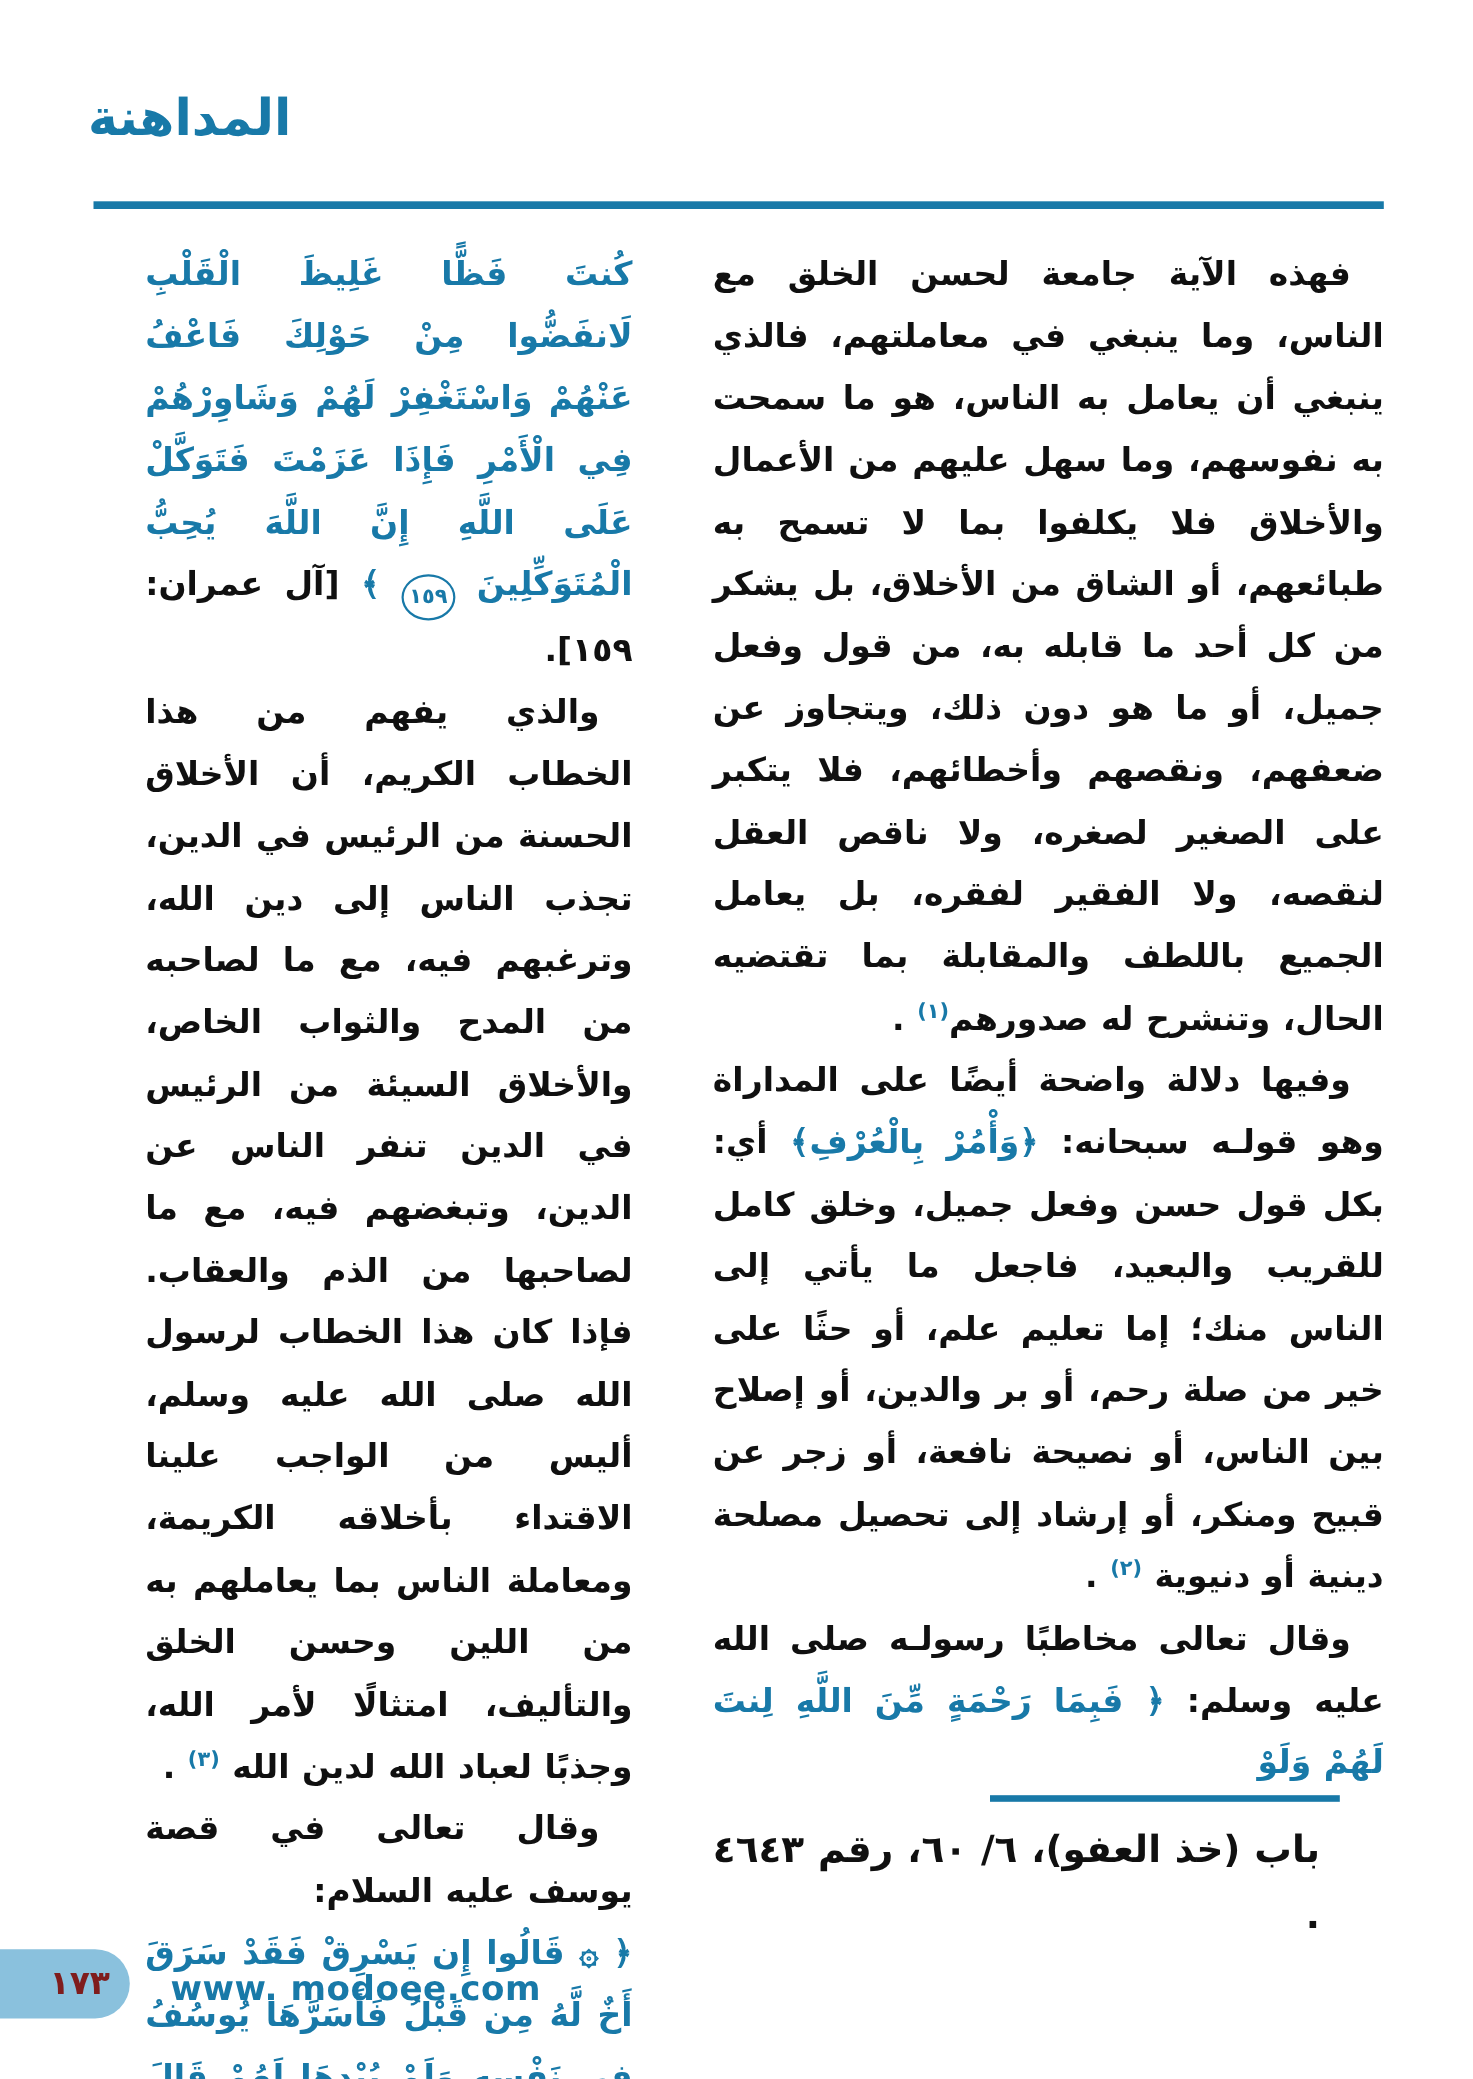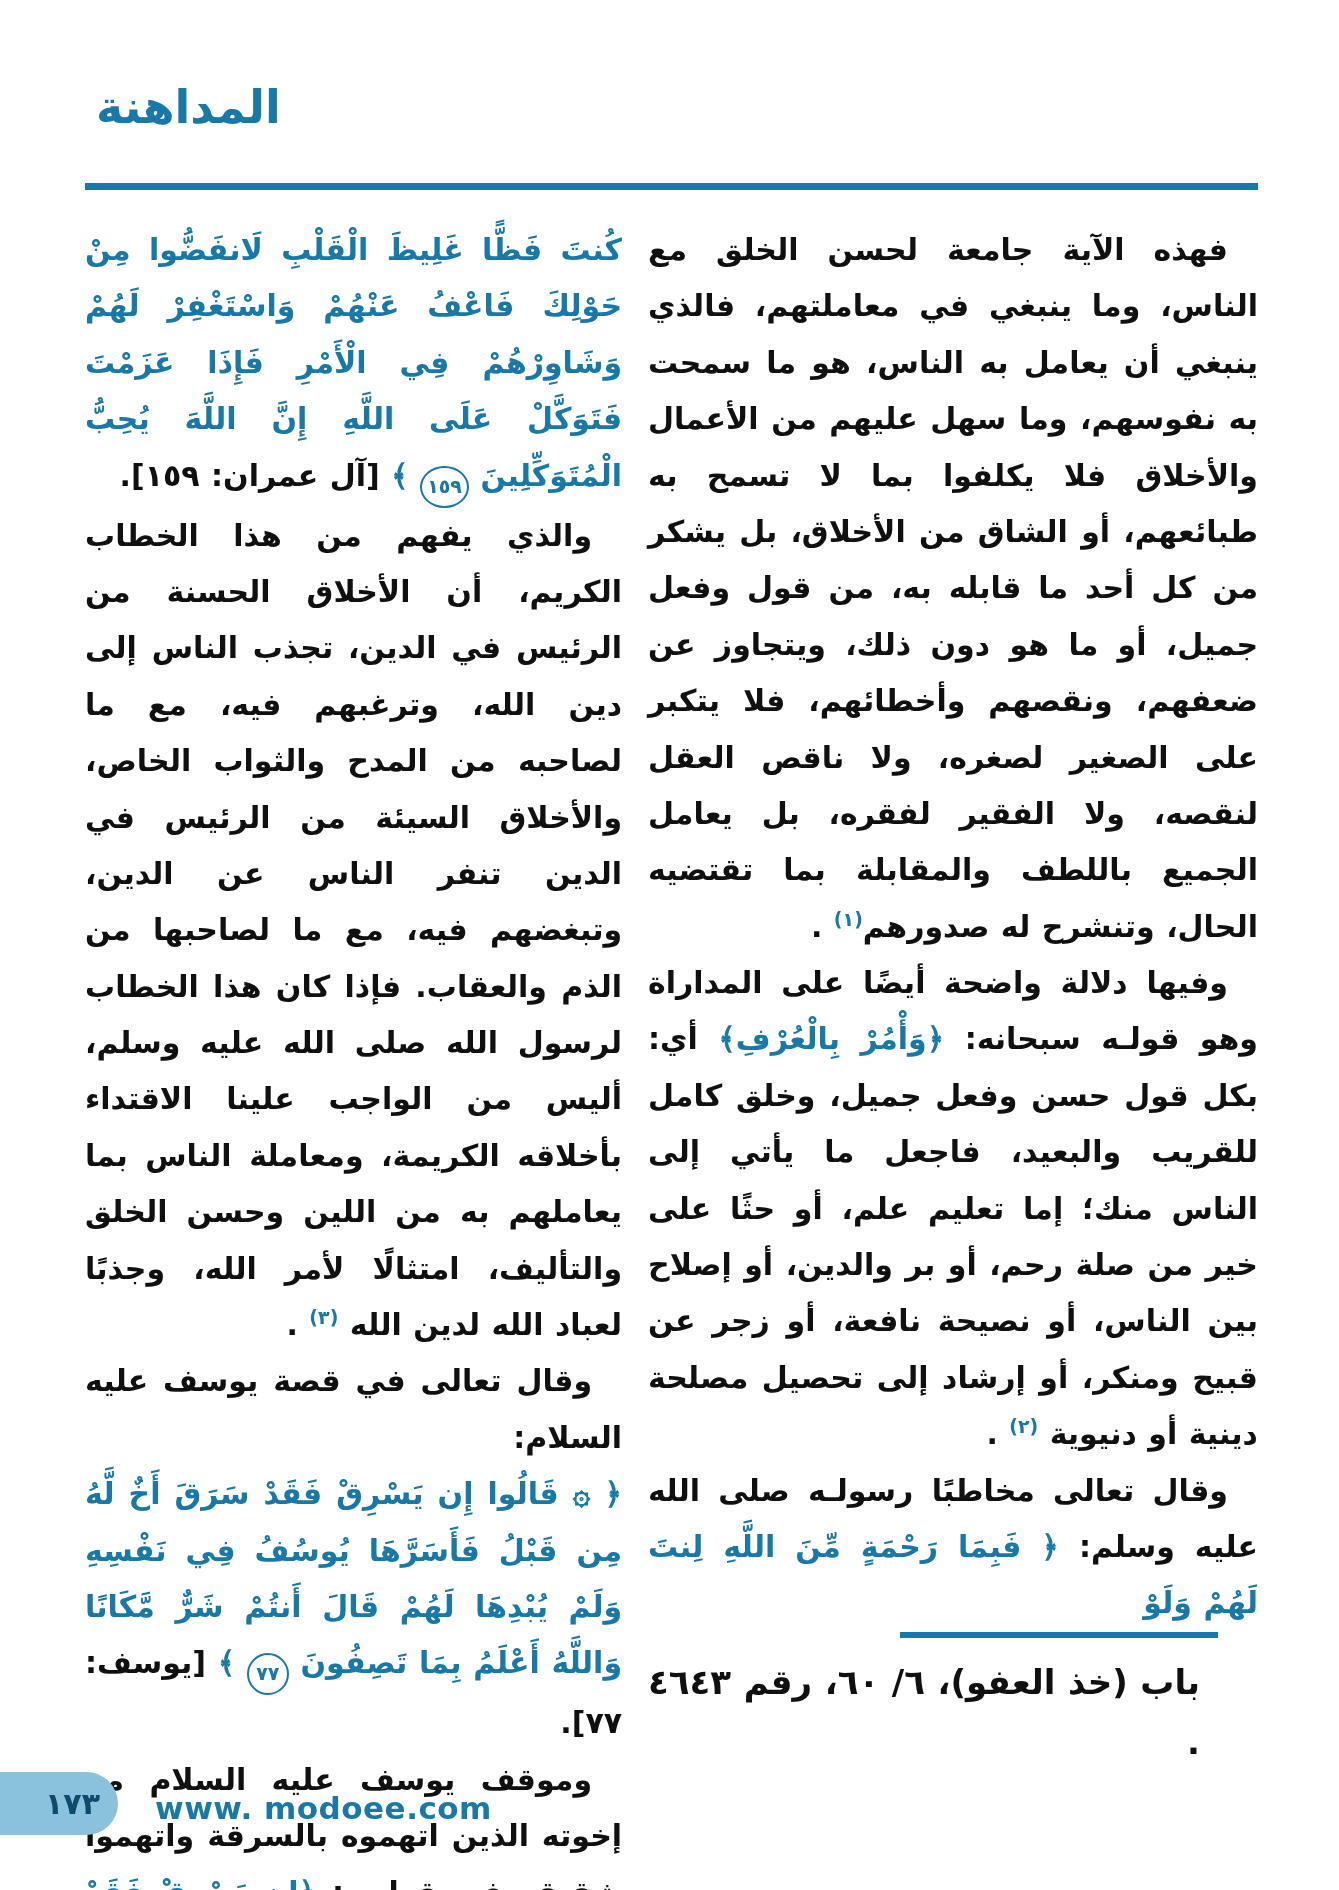--- a/index.html
+++ b/index.html
@@ -4,32 +4,32 @@
 <style>
   :root { --accent:#1879A8; --pill:#8AC1DD; --ink:#101010; }
   * { box-sizing:border-box; }
   html,body { margin:0; padding:0; background:#ffffff; }
   .page {
     position:relative; width:1339px; height:1890px; background:#ffffff;
     font-family:"DejaVu Sans", sans-serif; direction:rtl; color:var(--ink);
     overflow:hidden;
   }
   .header-title {
-    position:absolute; top:84px; left:96px; color:var(--accent);
+    position:absolute; top:84px; left:80px; color:var(--accent);
     font-size:46px; font-weight:bold; line-height:1; direction:rtl;
   }
   .header-rule {
     position:absolute; top:183px; left:85px; right:81px; height:7px;
     background:var(--accent);
   }
   .main {
     position:absolute; top:222px; left:85px; right:81px; bottom:128px;
     display:flex; direction:rtl; gap:26px;
   }
-  .col { display:flex; flex-direction:column; min-width:0; }
+  .col { display:flex; flex-direction:column; min-width:0;margin-left:47px; }
   .col-right { flex:0 0 52%; }
   .col-left  { flex:1 1 auto; }
   .col-body { }
   .para {
     margin:0; text-align:justify; text-indent:30px;
     font-size:30px; line-height:1.88; font-weight:bold;
     word-spacing:1px;
   }
   .para.verse-block { text-indent:0; }
   .seg-text { color:var(--ink); }
@@ -52,21 +52,21 @@
     margin:0; font-size:34px; line-height:1.78; font-weight:bold;
     text-align:justify; padding-right:58px; text-indent:-58px;
   }
   .footnote.cont { text-indent:0; }
   .fn-marker { color:var(--accent); }
   .fn-text { color:var(--ink); }
   .footer-pill {
     position:absolute; left:0; bottom:55px; width:118px; height:63px;
     background:var(--pill); border-radius:0 32px 32px 0;
     display:flex; align-items:center; justify-content:center;
-    color:#0c4a6e; font-size:30px; font-weight:bold;padding-left:27px;
+    color:#7f1d1d; font-size:30px; font-weight:bold;padding-left:27px;
   }
   .website {
     position:absolute; left:155px; bottom:64px; color:var(--accent);
     font-size:31px; direction:ltr; font-weight:bold; letter-spacing:0.5px;text-align:center;
   }
 </style>
 </head>
 <body>
 
 <div class="page">

